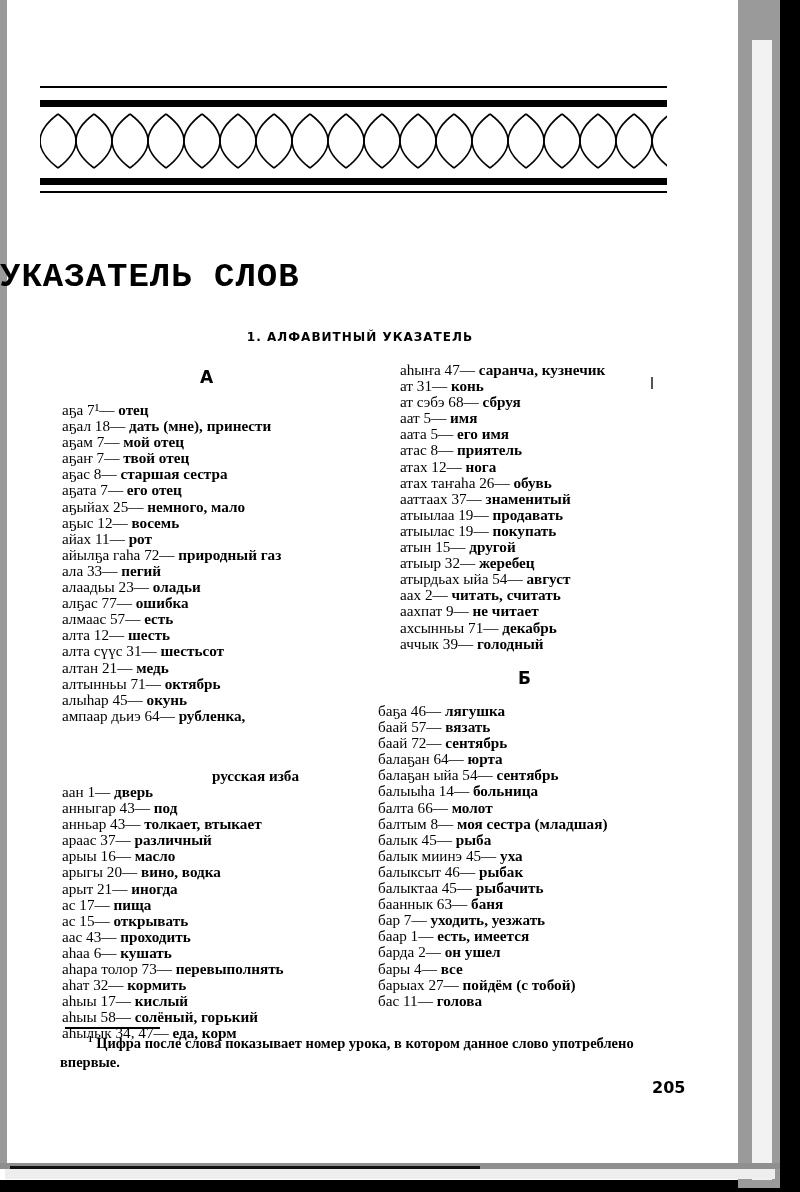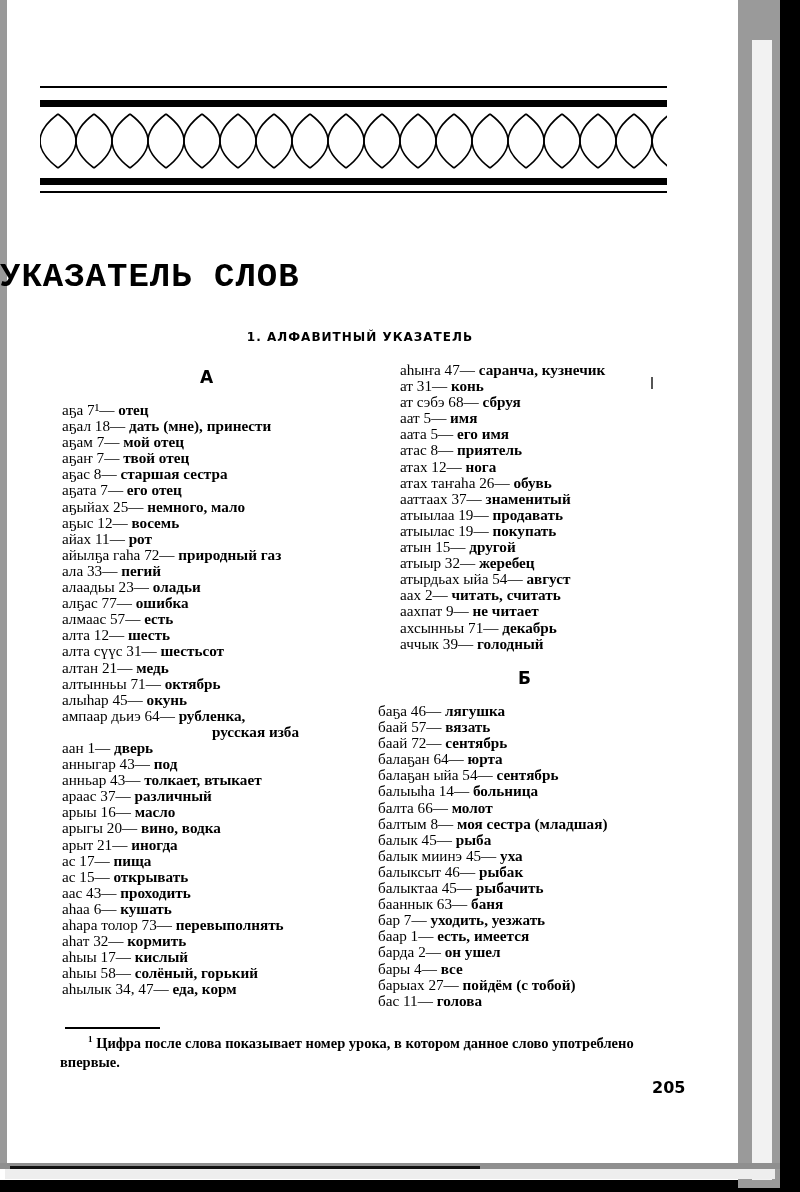--- a/index.html
+++ b/index.html
@@ -150,21 +150,21 @@
     <div class="entry"><span class="w">ала</span> <span class="n">33</span><span class="n">— </span><span class="m">пегий</span></div>
     <div class="entry"><span class="w">алаадьы</span> <span class="n">23</span><span class="n">— </span><span class="m">оладьи</span></div>
     <div class="entry"><span class="w">алҕас</span> <span class="n">77</span><span class="n">— </span><span class="m">ошибка</span></div>
     <div class="entry"><span class="w">алмаас</span> <span class="n">57</span><span class="n">— </span><span class="m">есть</span></div>
     <div class="entry"><span class="w">алта</span> <span class="n">12</span><span class="n">— </span><span class="m">шесть</span></div>
     <div class="entry"><span class="w">алта сүүс</span> <span class="n">31</span><span class="n">— </span><span class="m">шестьсот</span></div>
     <div class="entry"><span class="w">алтан</span> <span class="n">21</span><span class="n">— </span><span class="m">медь</span></div>
     <div class="entry"><span class="w">алтынньы</span> <span class="n">71</span><span class="n">— </span><span class="m">октябрь</span></div>
     <div class="entry"><span class="w">алыһар</span> <span class="n">45</span><span class="n">— </span><span class="m">окунь</span></div>
     <div class="entry"><span class="w">ампаар дьиэ</span> <span class="n">64</span><span class="n">— </span><span class="m">рубленка,</span></div>
-    <div class="entry cont" style="padding-left: 150px;"><span class="m">русская изба</span></div>
+    <div class="entry cont" style="padding-left: 150px; margin-top: 44px;"><span class="m">русская изба</span></div>
     <div class="entry"><span class="w">аан</span> <span class="n">1</span><span class="n">— </span><span class="m">дверь</span></div>
     <div class="entry"><span class="w">анныгар</span> <span class="n">43</span><span class="n">— </span><span class="m">под</span></div>
     <div class="entry"><span class="w">анньар</span> <span class="n">43</span><span class="n">— </span><span class="m">толкает, втыкает</span></div>
     <div class="entry"><span class="w">араас</span> <span class="n">37</span><span class="n">— </span><span class="m">различный</span></div>
     <div class="entry"><span class="w">арыы</span> <span class="n">16</span><span class="n">— </span><span class="m">масло</span></div>
     <div class="entry"><span class="w">арыгы</span> <span class="n">20</span><span class="n">— </span><span class="m">вино, водка</span></div>
     <div class="entry"><span class="w">арыт</span> <span class="n">21</span><span class="n">— </span><span class="m">иногда</span></div>
     <div class="entry"><span class="w">ас</span> <span class="n">17</span><span class="n">— </span><span class="m">пища</span></div>
     <div class="entry"><span class="w">ас</span> <span class="n">15</span><span class="n">— </span><span class="m">открывать</span></div>
     <div class="entry"><span class="w">аас</span> <span class="n">43</span><span class="n">— </span><span class="m">проходить</span></div>

